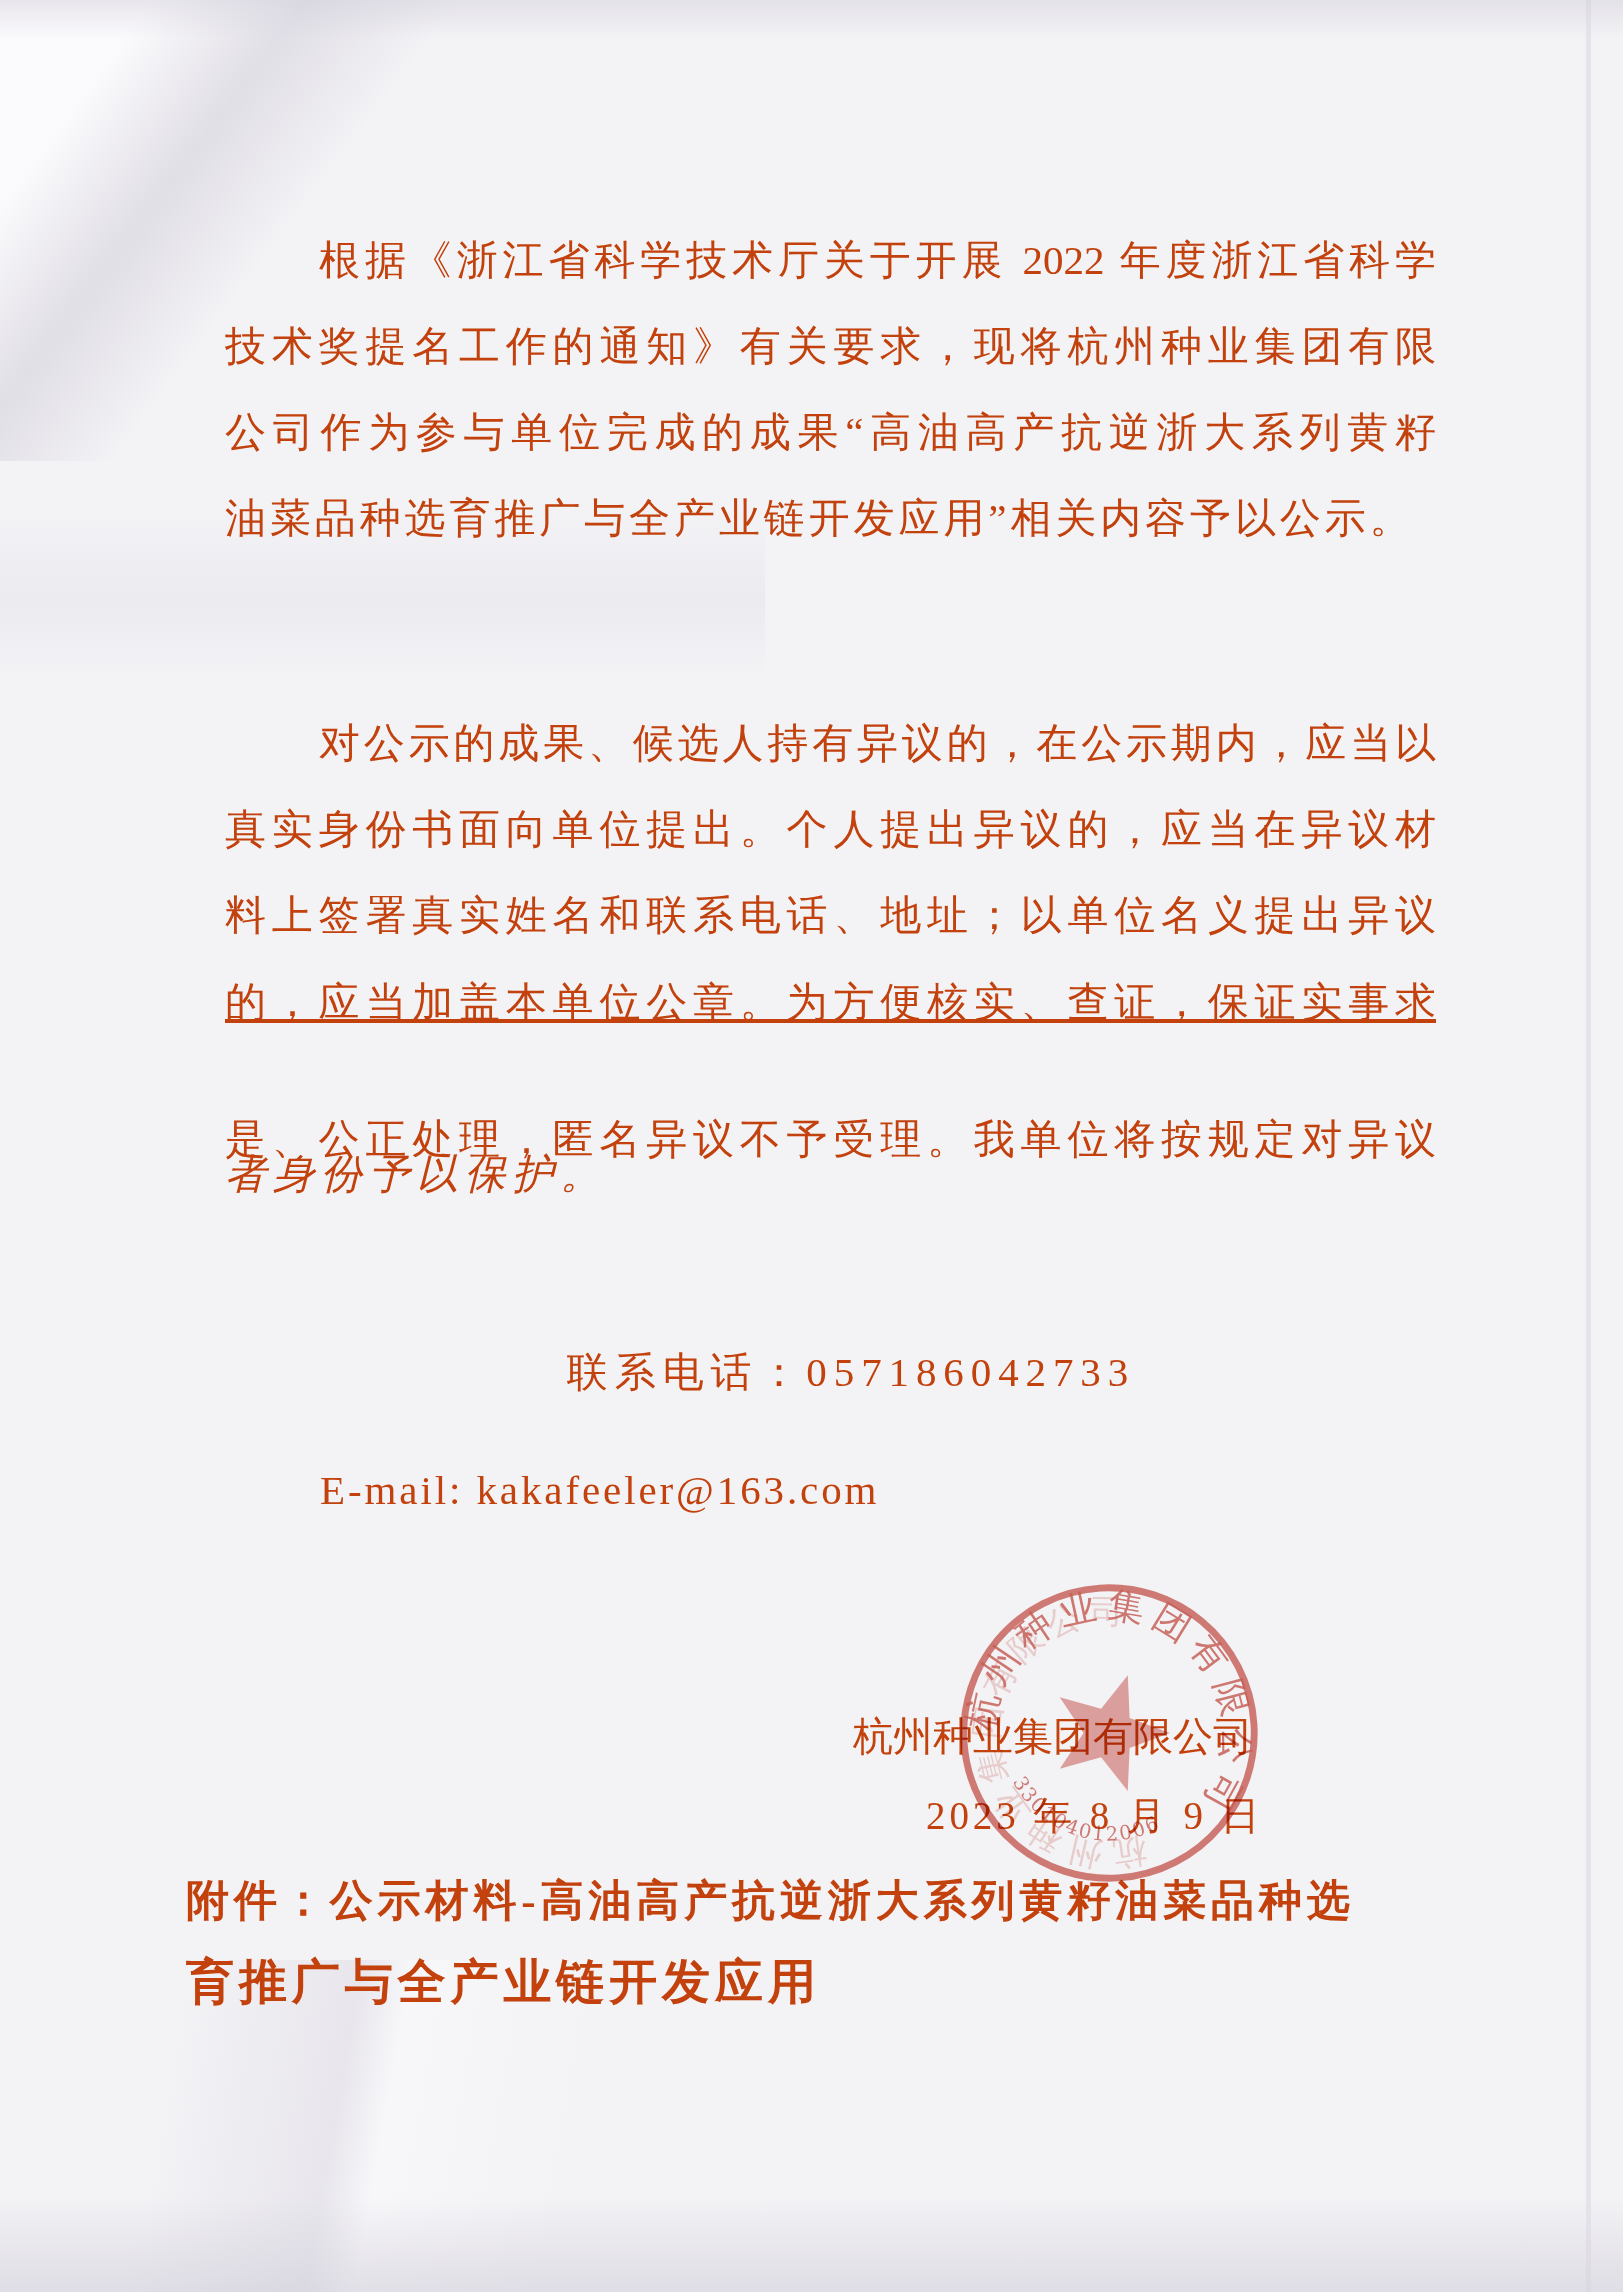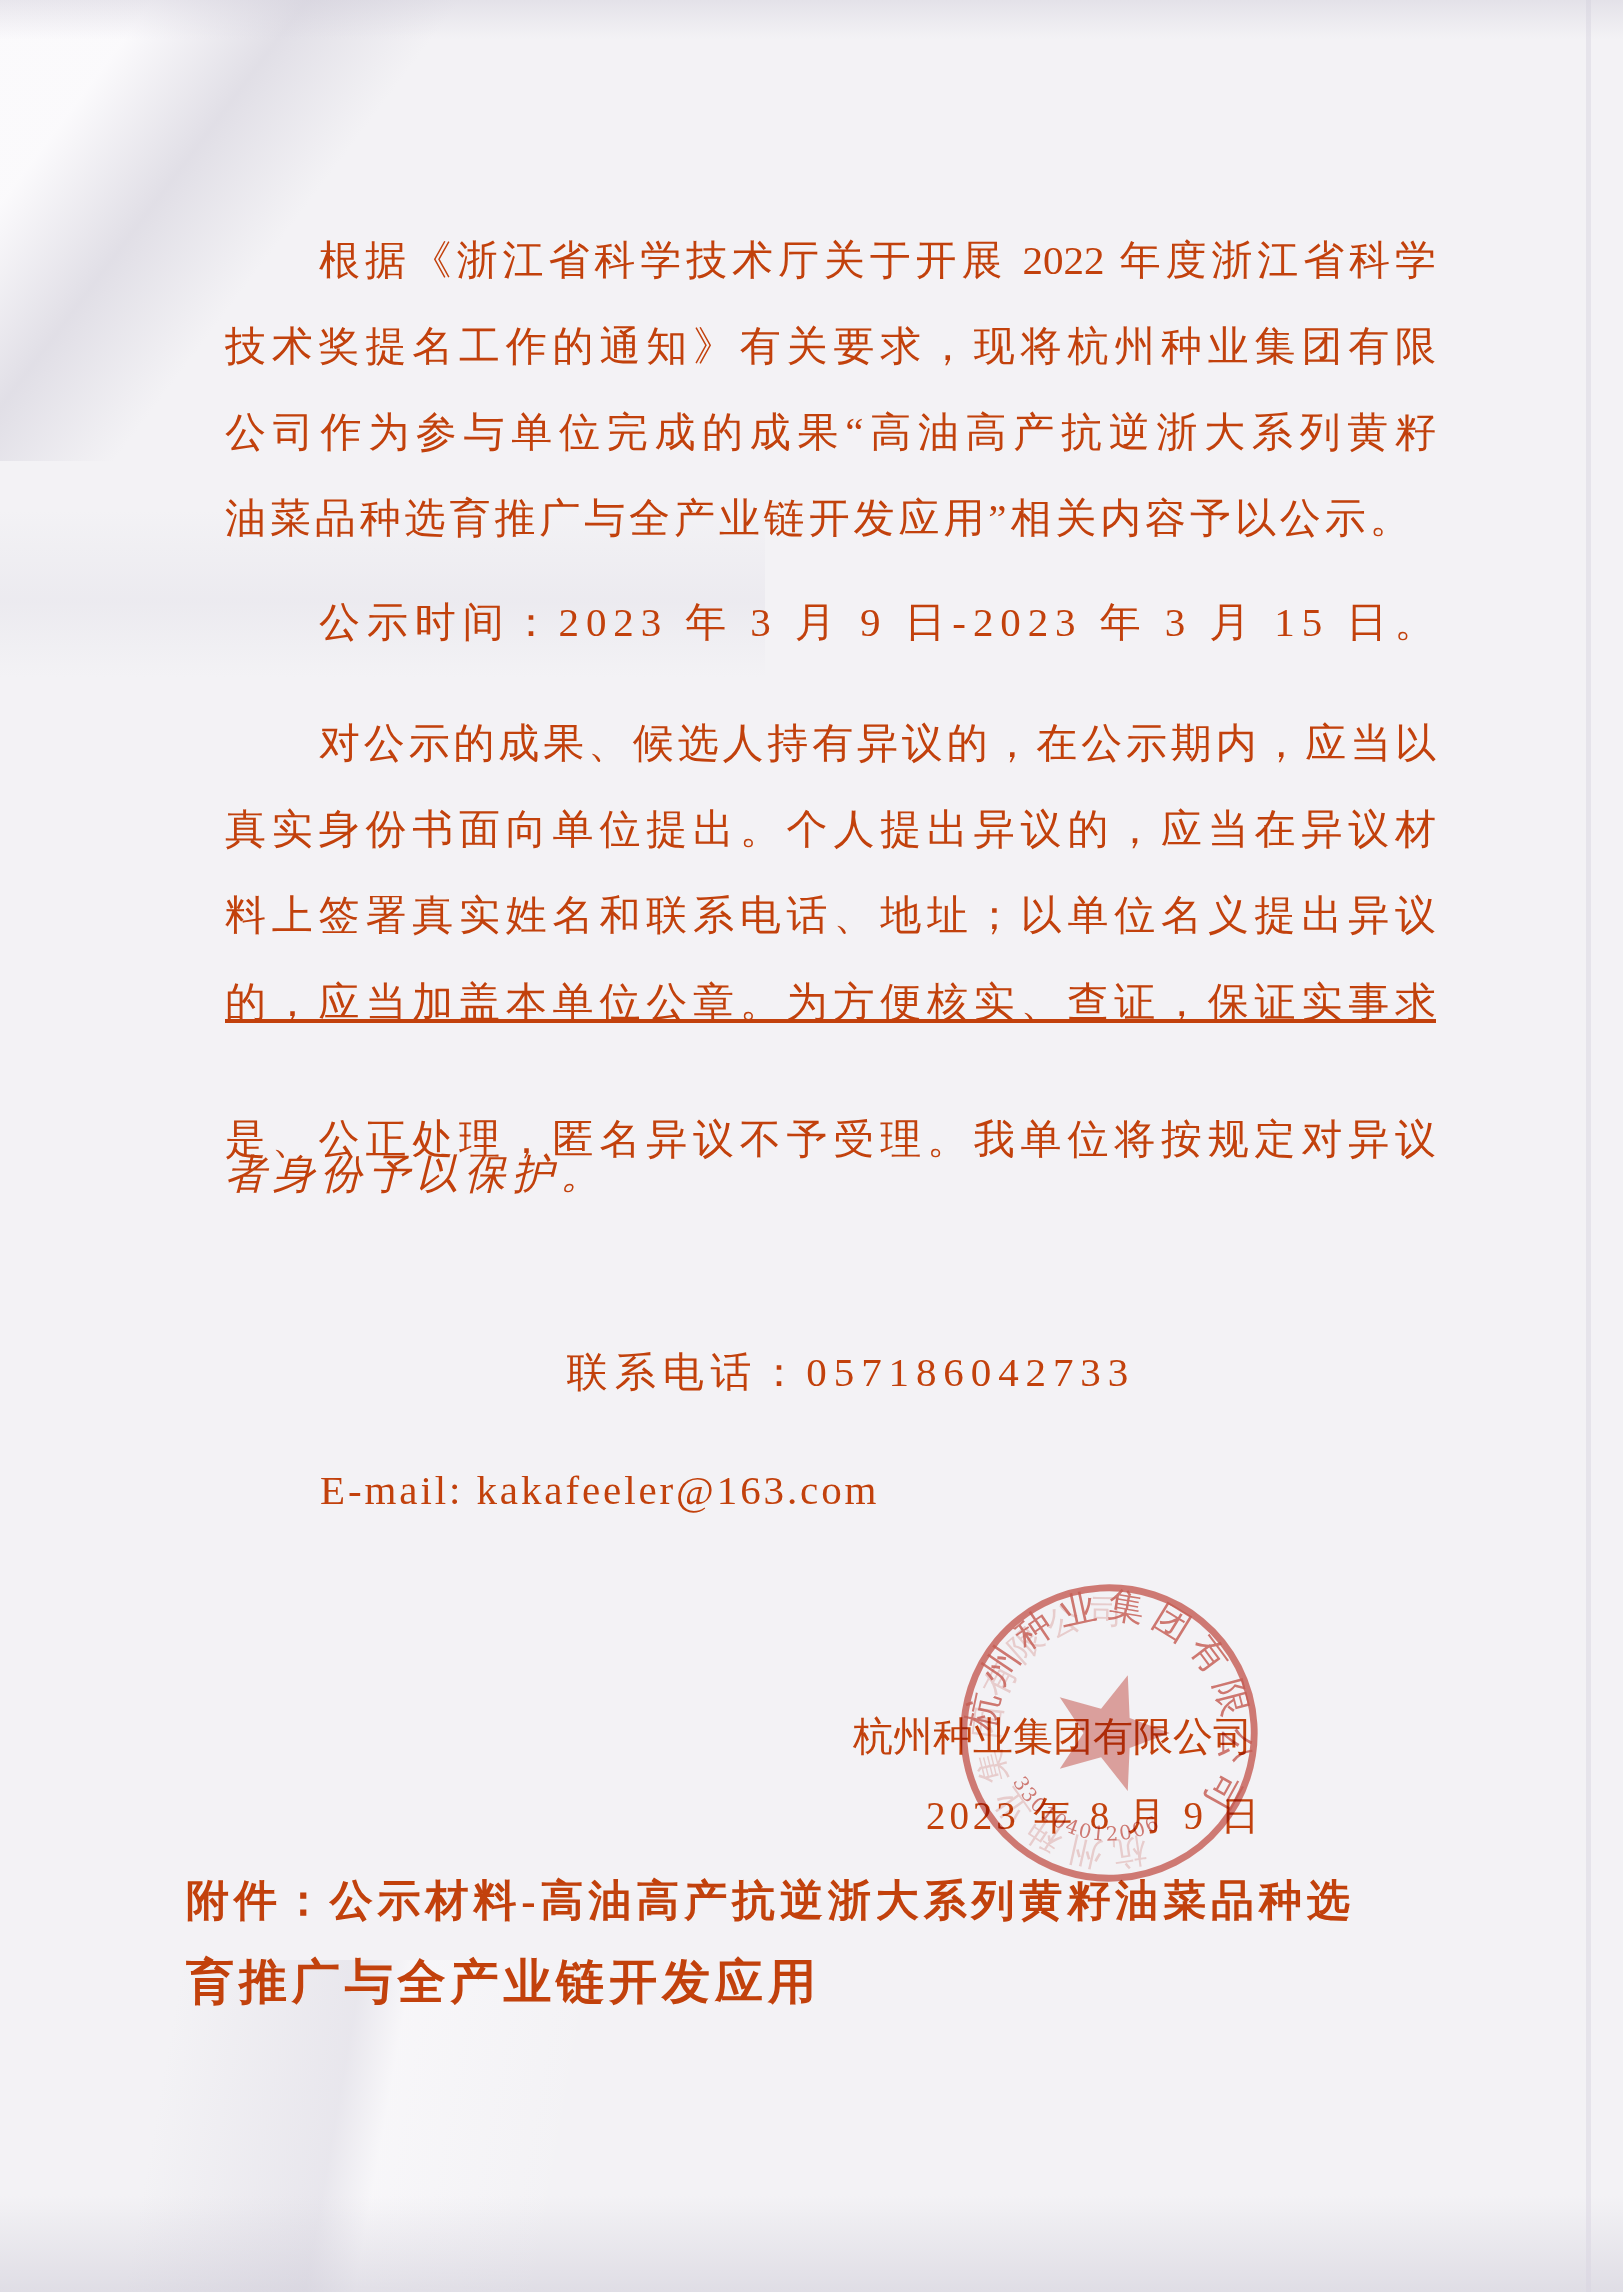--- a/index.html
+++ b/index.html
@@ -56,21 +56,20 @@
   <div class="layer crease-bl"></div>
   <div class="layer edge-bottom"></div>
   <div class="layer edge-right"></div>
   <div class="layer edge-top"></div>
 
   <div class="line fill ind l1">根据《浙江省科学技术厅关于开展 2022 年度浙江省科学</div>
   <div class="line fill l2">技术奖提名工作的通知》有关要求，现将杭州种业集团有限</div>
   <div class="line fill l3">公司作为参与单位完成的成果“高油高产抗逆浙大系列黄籽</div>
   <div class="line l4" style="letter-spacing:3.9px;">油菜品种选育推广与全产业链开发应用”相关内容予以公示。</div>
 
-  <div class="line ind l5">公示时间：2023 年 3 月 9 日-2023 年 3 月 15 日。</div>
 
   <div class="line fill ind l6">对公示的成果、候选人持有异议的，在公示期内，应当以</div>
   <div class="line fill l7">真实身份书面向单位提出。个人提出异议的，应当在异议材</div>
   <div class="line fill l8">料上签署真实姓名和联系电话、地址；以单位名义提出异议</div>
   <div class="line fill l9">的，应当加盖本单位公章。为方便核实、查证，保证实事求</div>
   <div class="line fill l10">是、公正处理，匿名异议不予受理。我单位将按规定对异议</div>
   <div class="line l11">者身份予以保护。</div>
 
   <div class="line l13">联系电话：057186042733</div>
   <div class="line l14">E-mail: kakafeeler@163.com</div>

